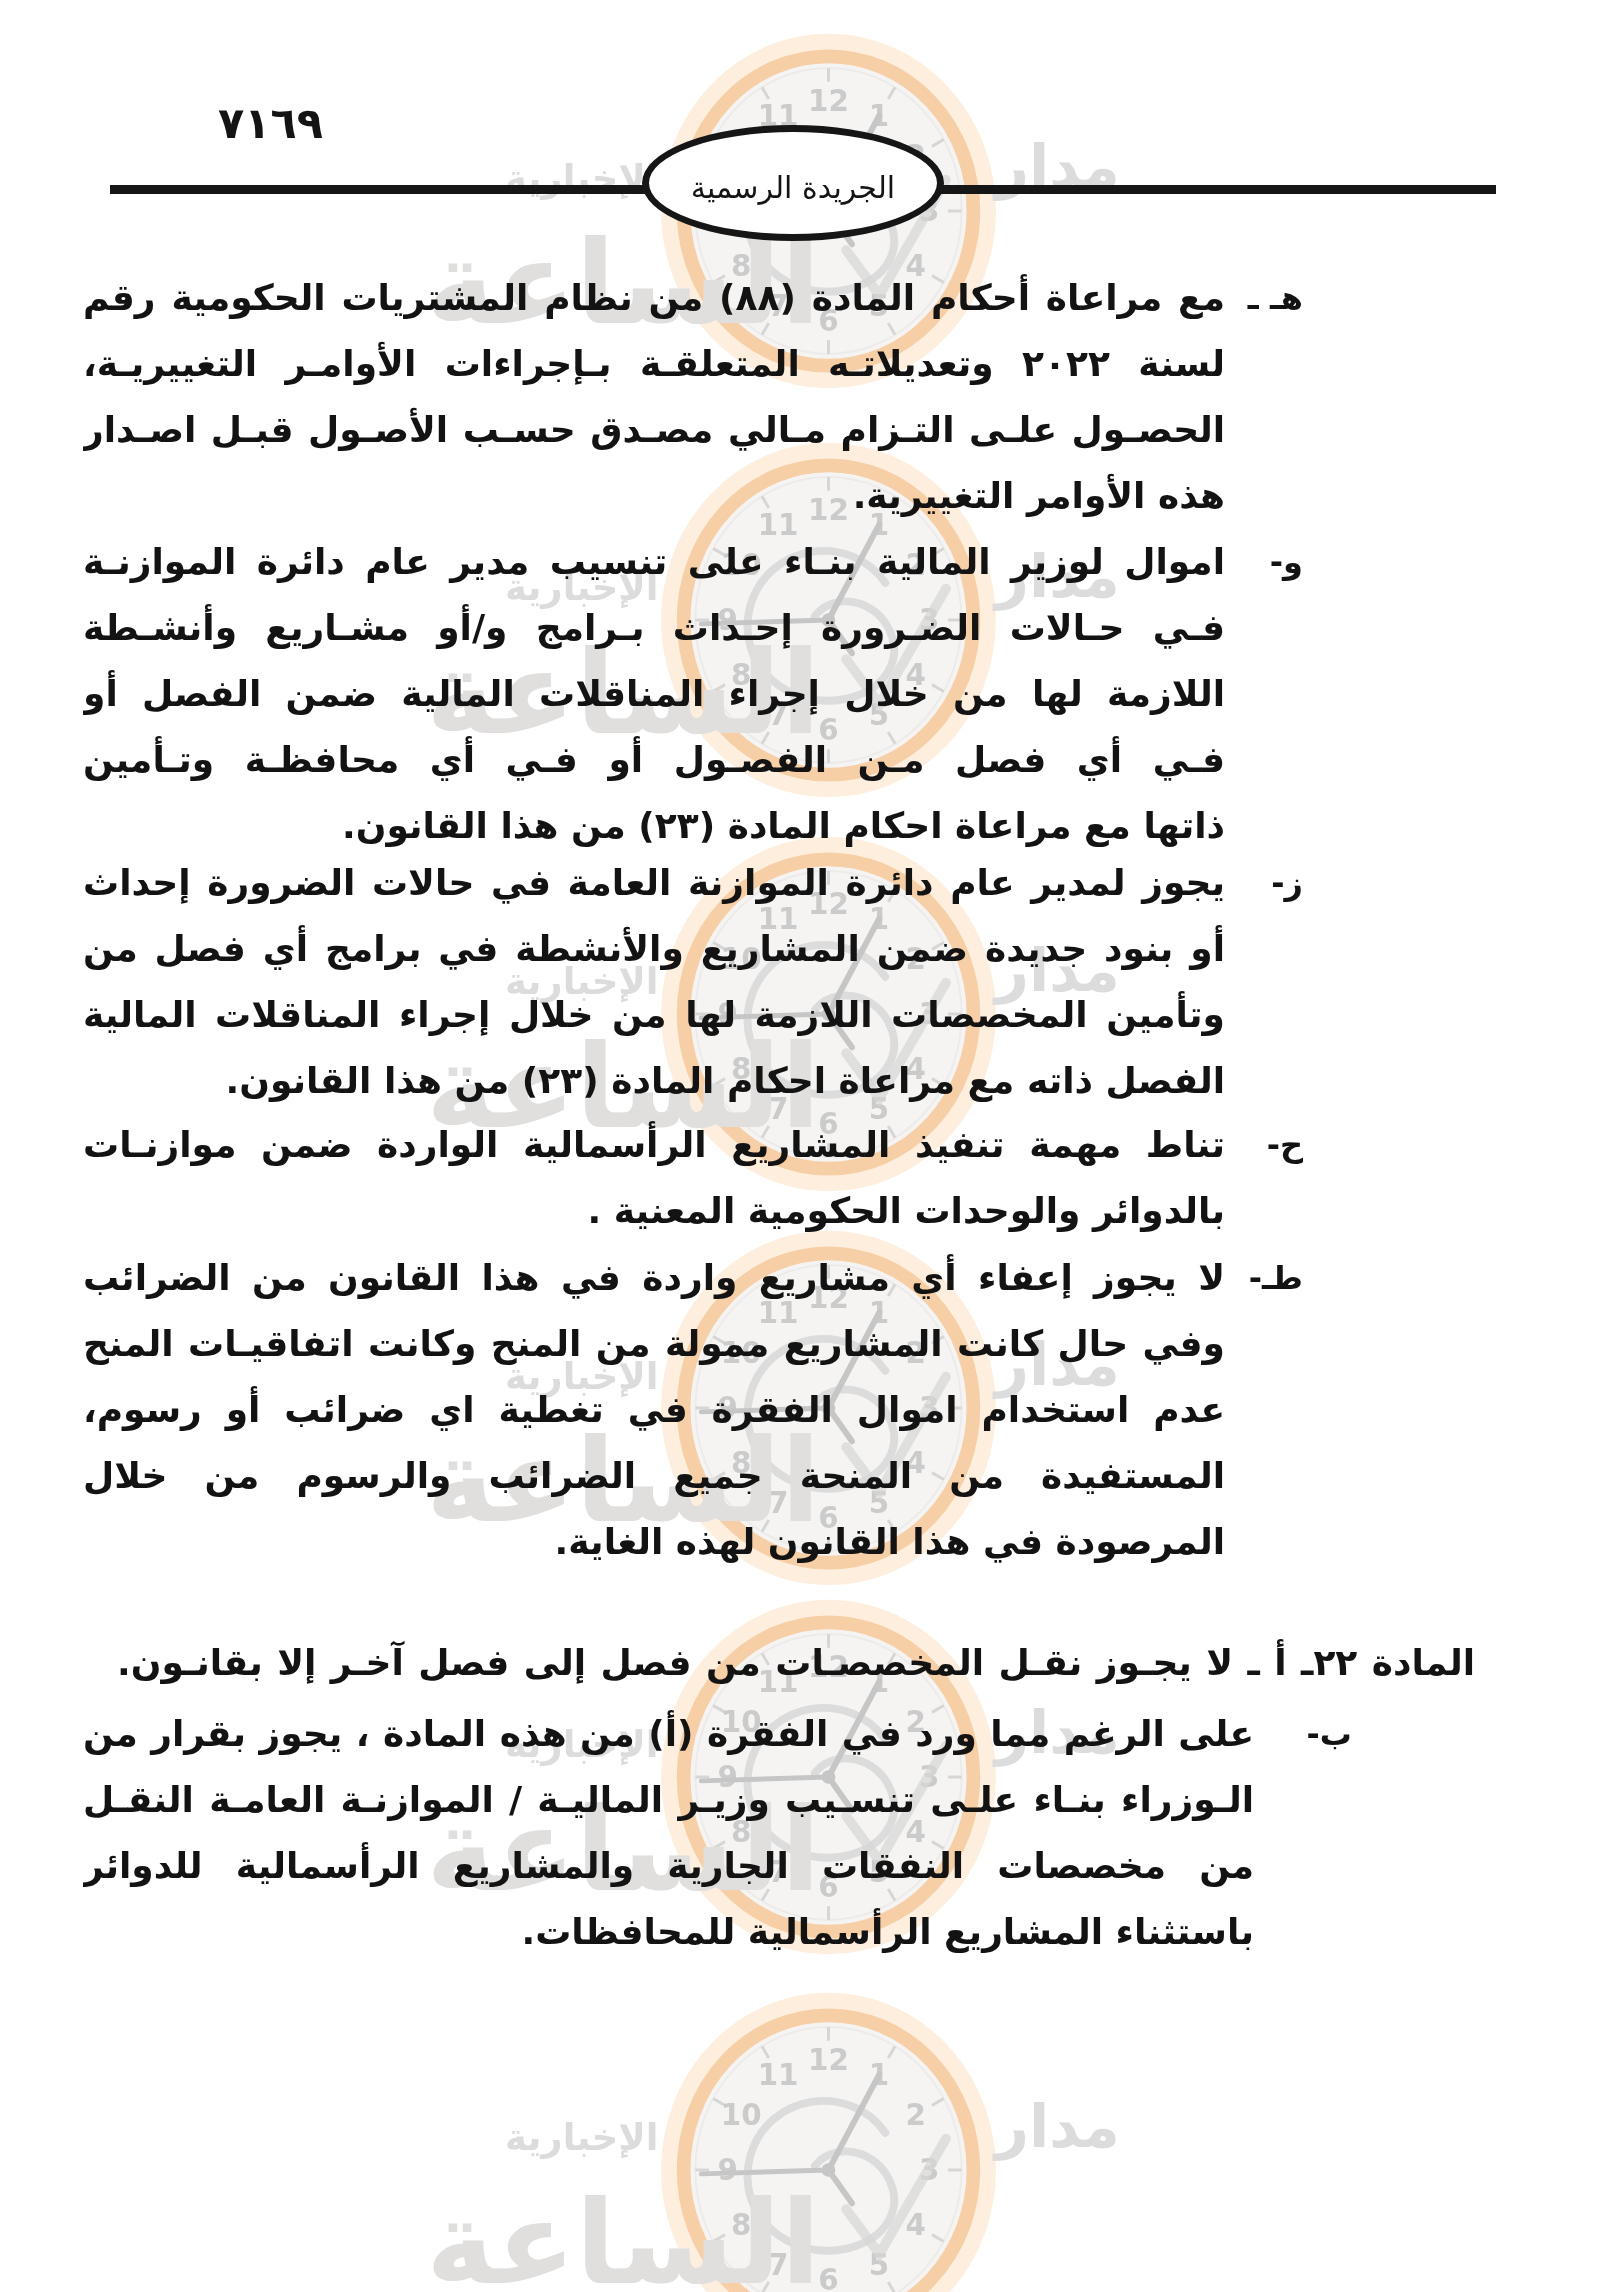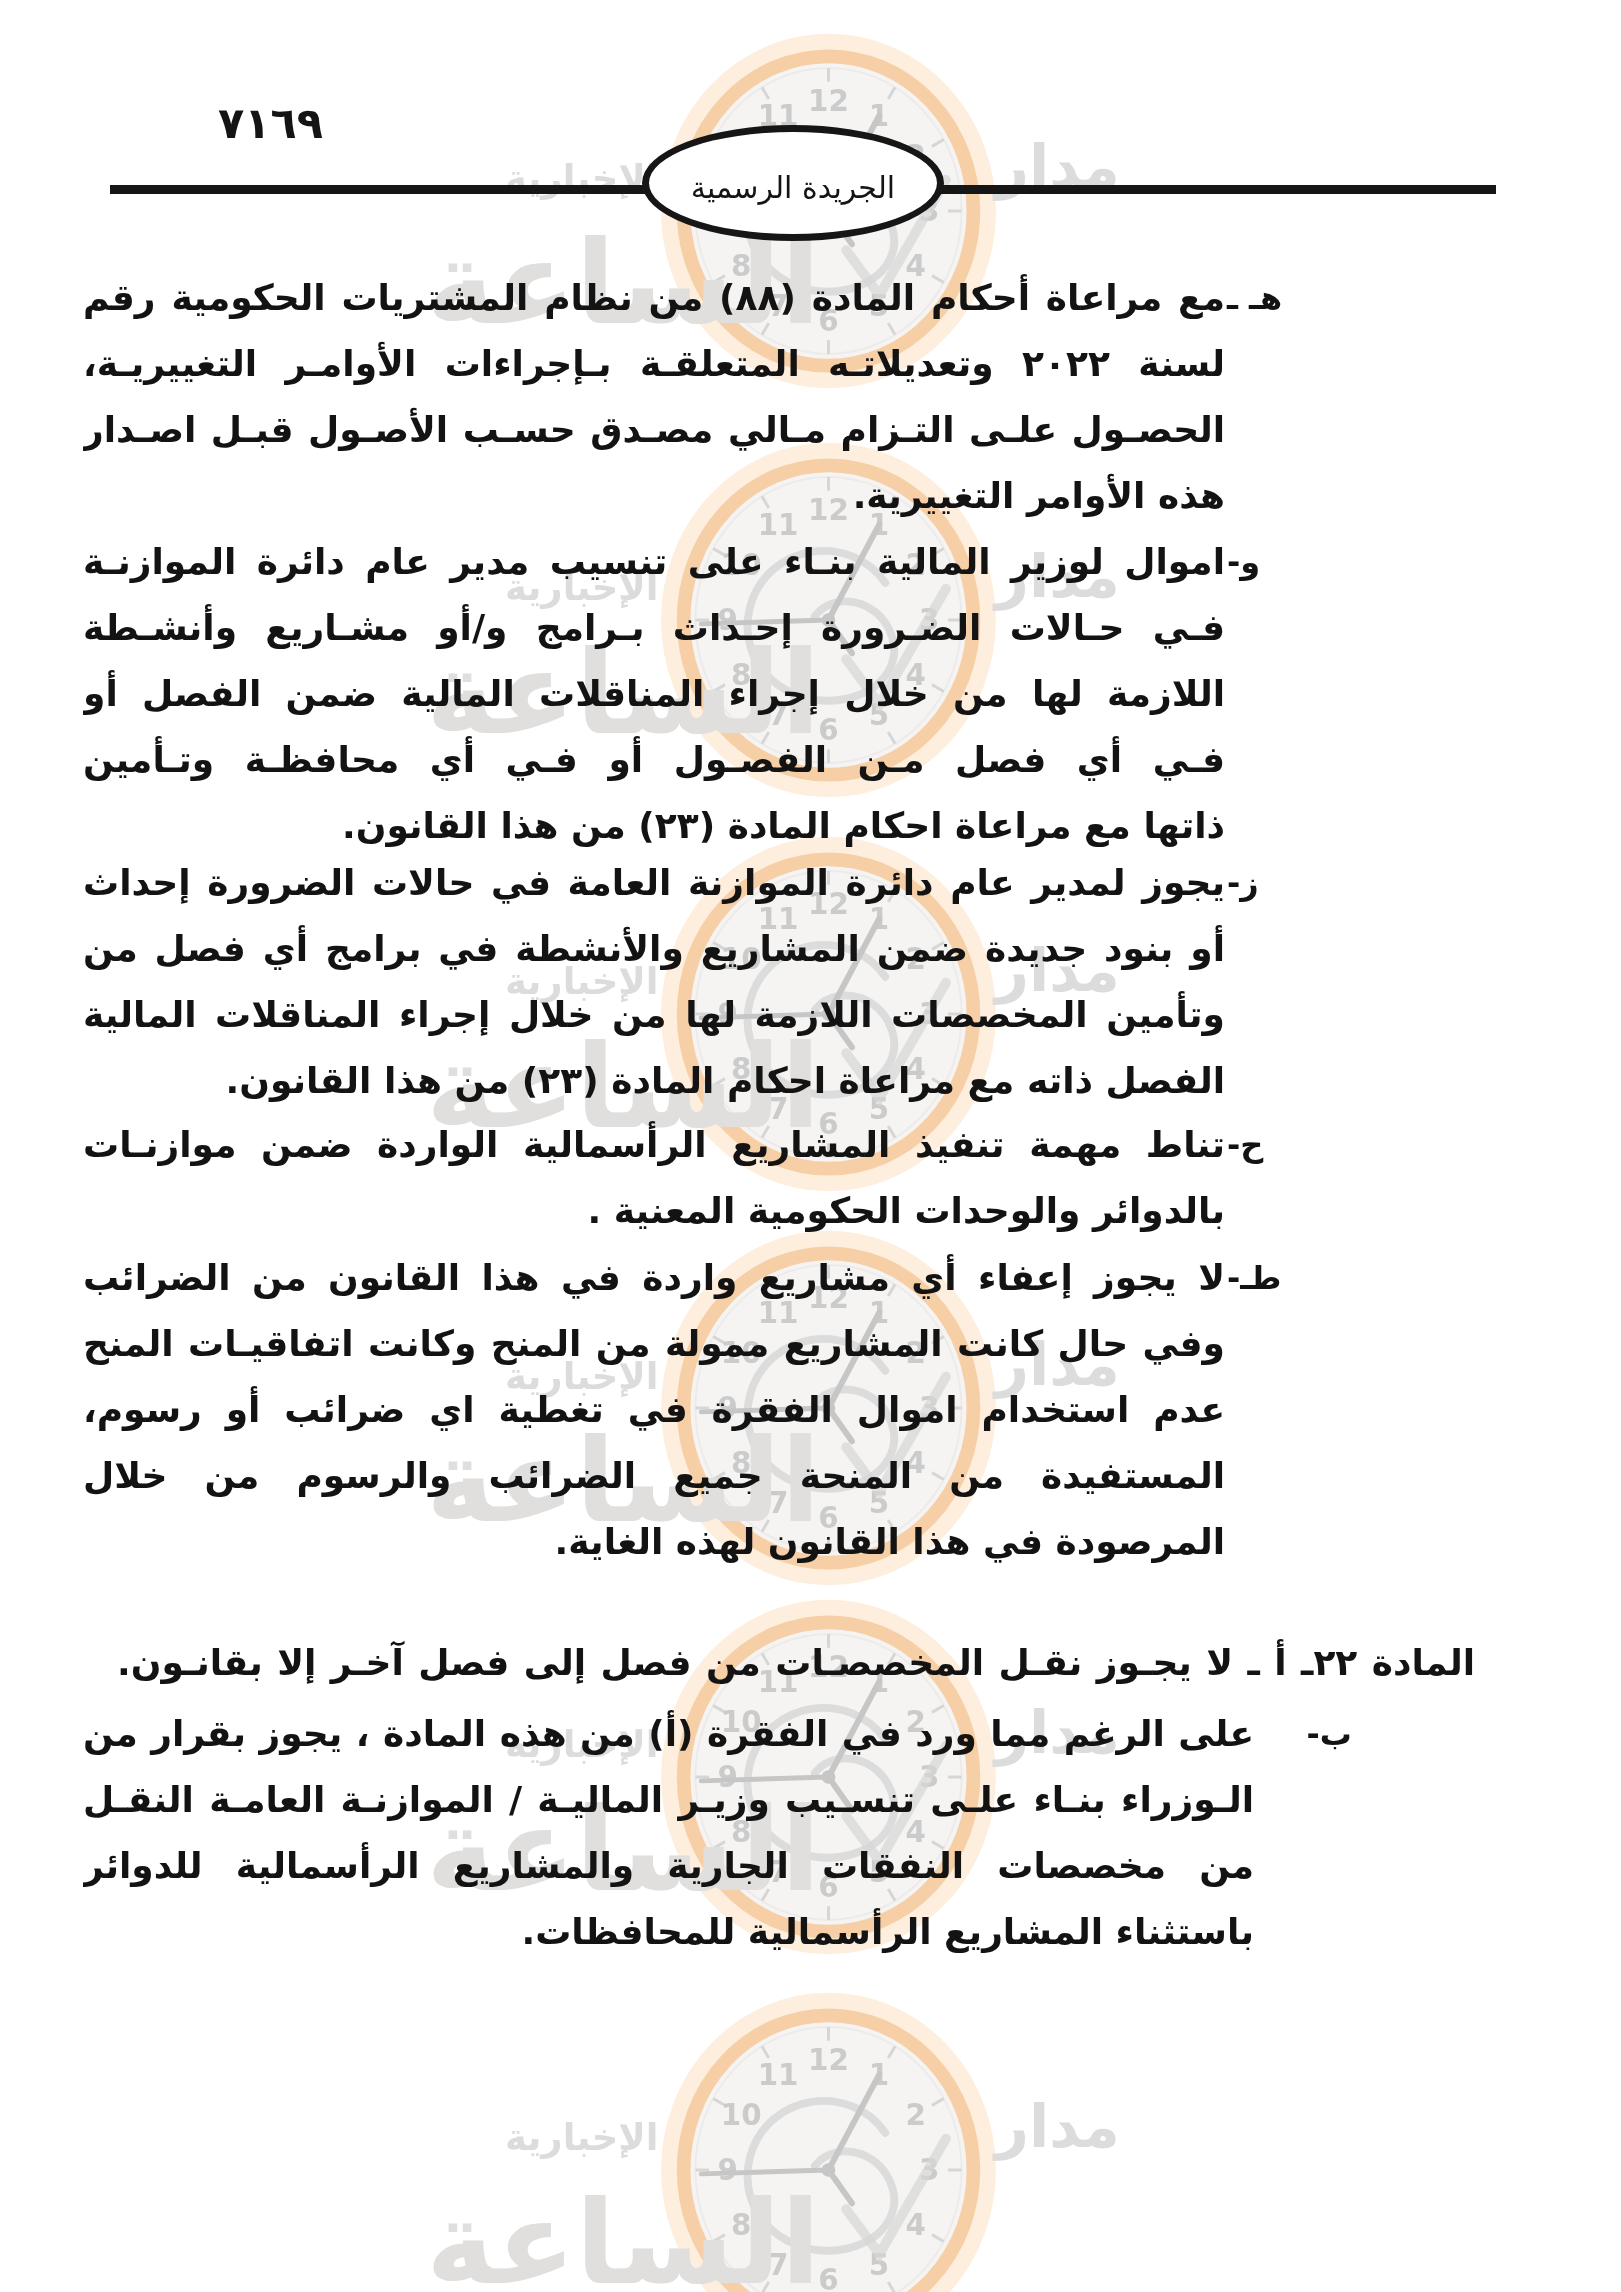--- a/index.html
+++ b/index.html
@@ -33,21 +33,21 @@
   .gazette-badge span{
     font-size:30px;font-weight:400;color:#141414;transform:translateY(3.9px);
   }
   
   .content{position:absolute;inset:0;z-index:2;}
   .clause{position:absolute;right:318px;width:1220px;}
   .clause .lines{padding-right:78px;}
   .clause .label{
     position:absolute;right:0;top:0;width:76px;
     font-size:32px;font-weight:700;line-height:66px;color:#131313;
-    text-align:left;direction:rtl;
+    text-align:right;direction:rtl;
   }
   .line{
     height:66px;line-height:66px;font-size:36px;font-weight:700;color:#131313;
     direction:rtl;text-align:justify;text-align-last:justify;-moz-text-align-last:justify;
     overflow:hidden;
   }
   .line.last{text-align-last:right;-moz-text-align-last:right;}
   .clause-ha{top:265px;}
   .clause-waw{top:529px;}
   .clause-zay{top:850px;}

